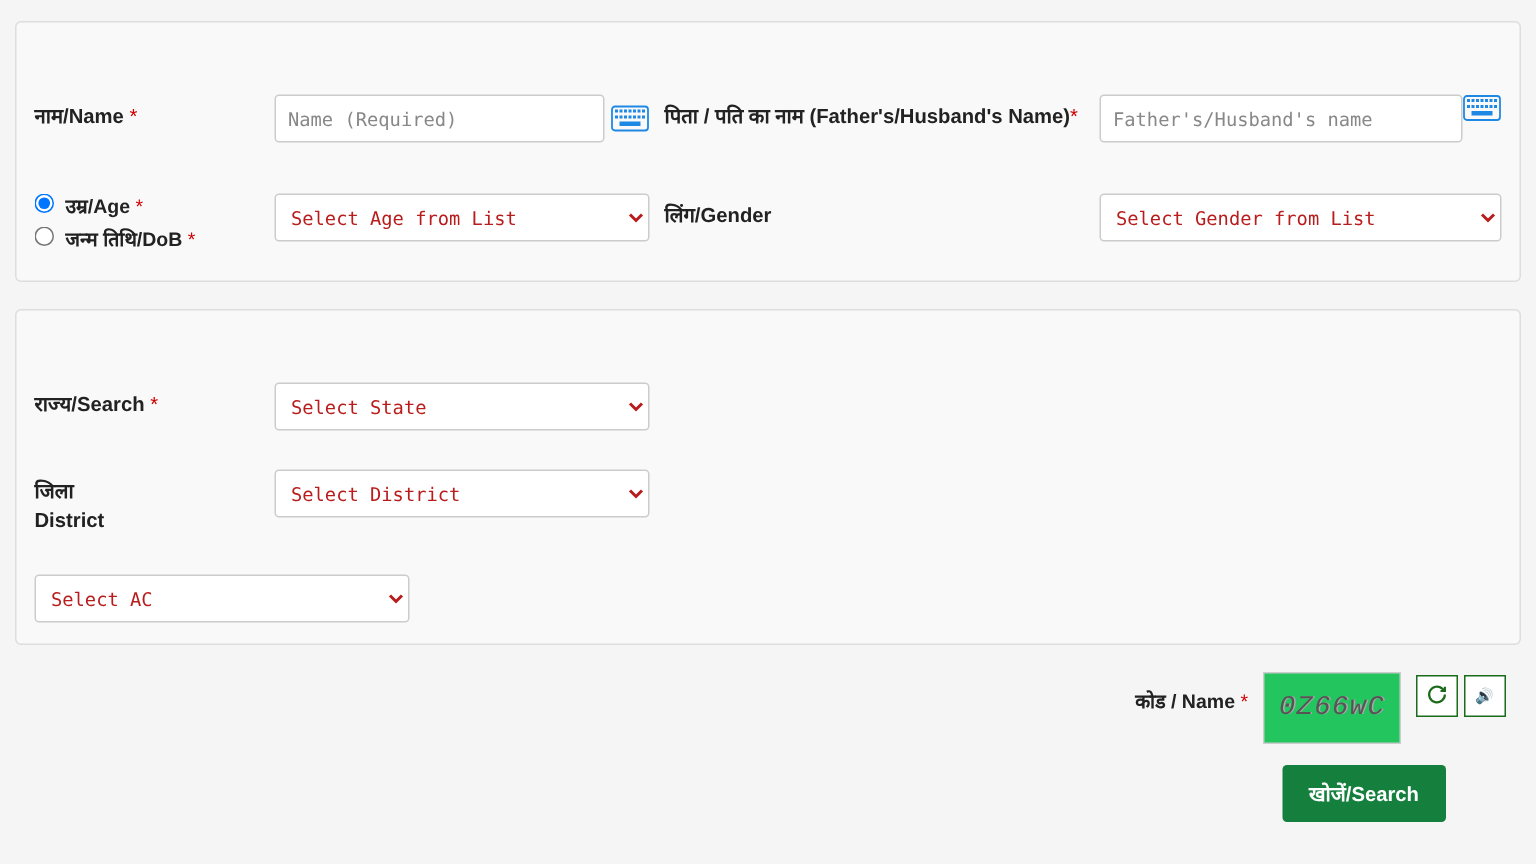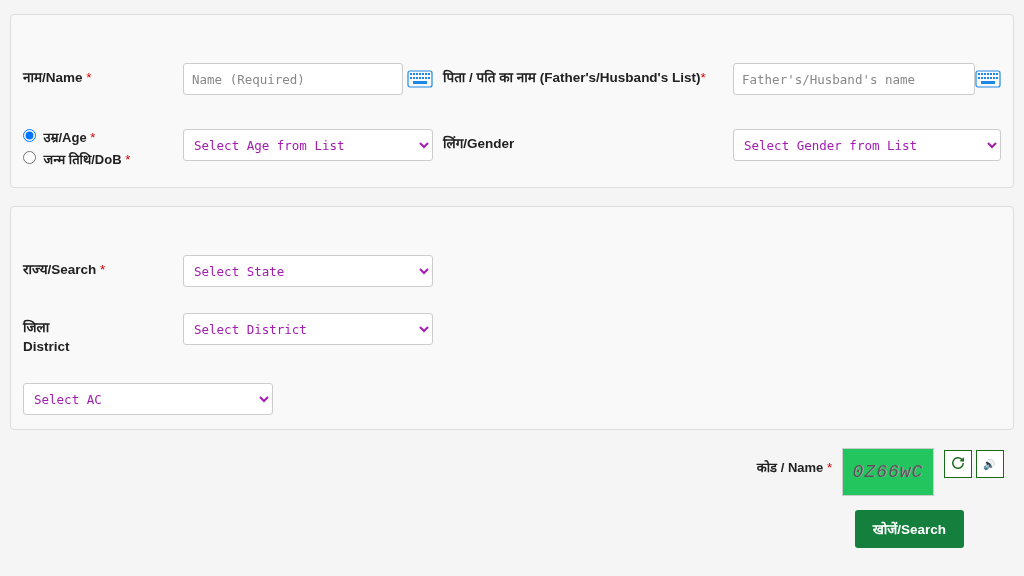--- a/index.html
+++ b/index.html
@@ -42,21 +42,20 @@
     width: 300px;
     padding-top: 6px;
     padding-left: 10px;
     font-weight: bold;
     font-size: 13.5px;
     line-height: 1.4;
   }
   .input-col2 {
     flex: 1;
     display: flex;
-    align-items: center;
     gap: 0;
   }
   .req { color: #d10000; font-weight: normal; }
   input[type="text"] {
     width: 100%;
     height: 32px;
     border: 1px solid #ccc;
     border-radius: 3px;
     padding: 0 8px;
     font-family: monospace;
@@ -66,21 +65,21 @@
   }
   input[type="text"]::placeholder { color: #888; }
   select {
     width: 100%;
     height: 32px;
     border: 1px solid #ccc;
     border-radius: 3px;
     padding: 0 6px;
     font-family: monospace;
     font-size: 12.5px;
-    color: #a21caf;
+    color: #b91c1c;
     background: #fff;
   }
   .kb-icon {
     width: 26px;
     height: 18px;
     flex-shrink: 0;
   }
   .kb-icon svg { width: 100%; height: 100%; }
   .radio-group label {
     display: block;
@@ -181,21 +180,21 @@
             <rect x="9" y="7" width="2" height="2" fill="#1e88e5"></rect>
             <rect x="12" y="7" width="2" height="2" fill="#1e88e5"></rect>
             <rect x="15" y="7" width="2" height="2" fill="#1e88e5"></rect>
             <rect x="18" y="7" width="2" height="2" fill="#1e88e5"></rect>
             <rect x="21" y="7" width="2" height="2" fill="#1e88e5"></rect>
             <rect x="6" y="11" width="14" height="3" fill="#1e88e5"></rect>
           </svg>
       </span>
     </div>
     <div class="label-col2">
-      <span>पिता / पति का नाम (Father's/Husband's List)</span><span class="req">*</span>
+      <span>पिता / पति का नाम (Father's/Husband's Name)</span><span class="req">*</span>
     </div>
     <div class="input-col2">
       <input type="text" placeholder="Father's/Husband's name" style="">
       <span class="kb-icon">
         <svg viewBox="0 0 26 18">
             <rect x="1" y="1" width="24" height="16" rx="2" fill="none" stroke="#1e88e5" stroke-width="1.2"></rect>
             <rect x="3" y="3" width="2" height="2" fill="#1e88e5"></rect>
             <rect x="6" y="3" width="2" height="2" fill="#1e88e5"></rect>
             <rect x="9" y="3" width="2" height="2" fill="#1e88e5"></rect>
             <rect x="12" y="3" width="2" height="2" fill="#1e88e5"></rect>

